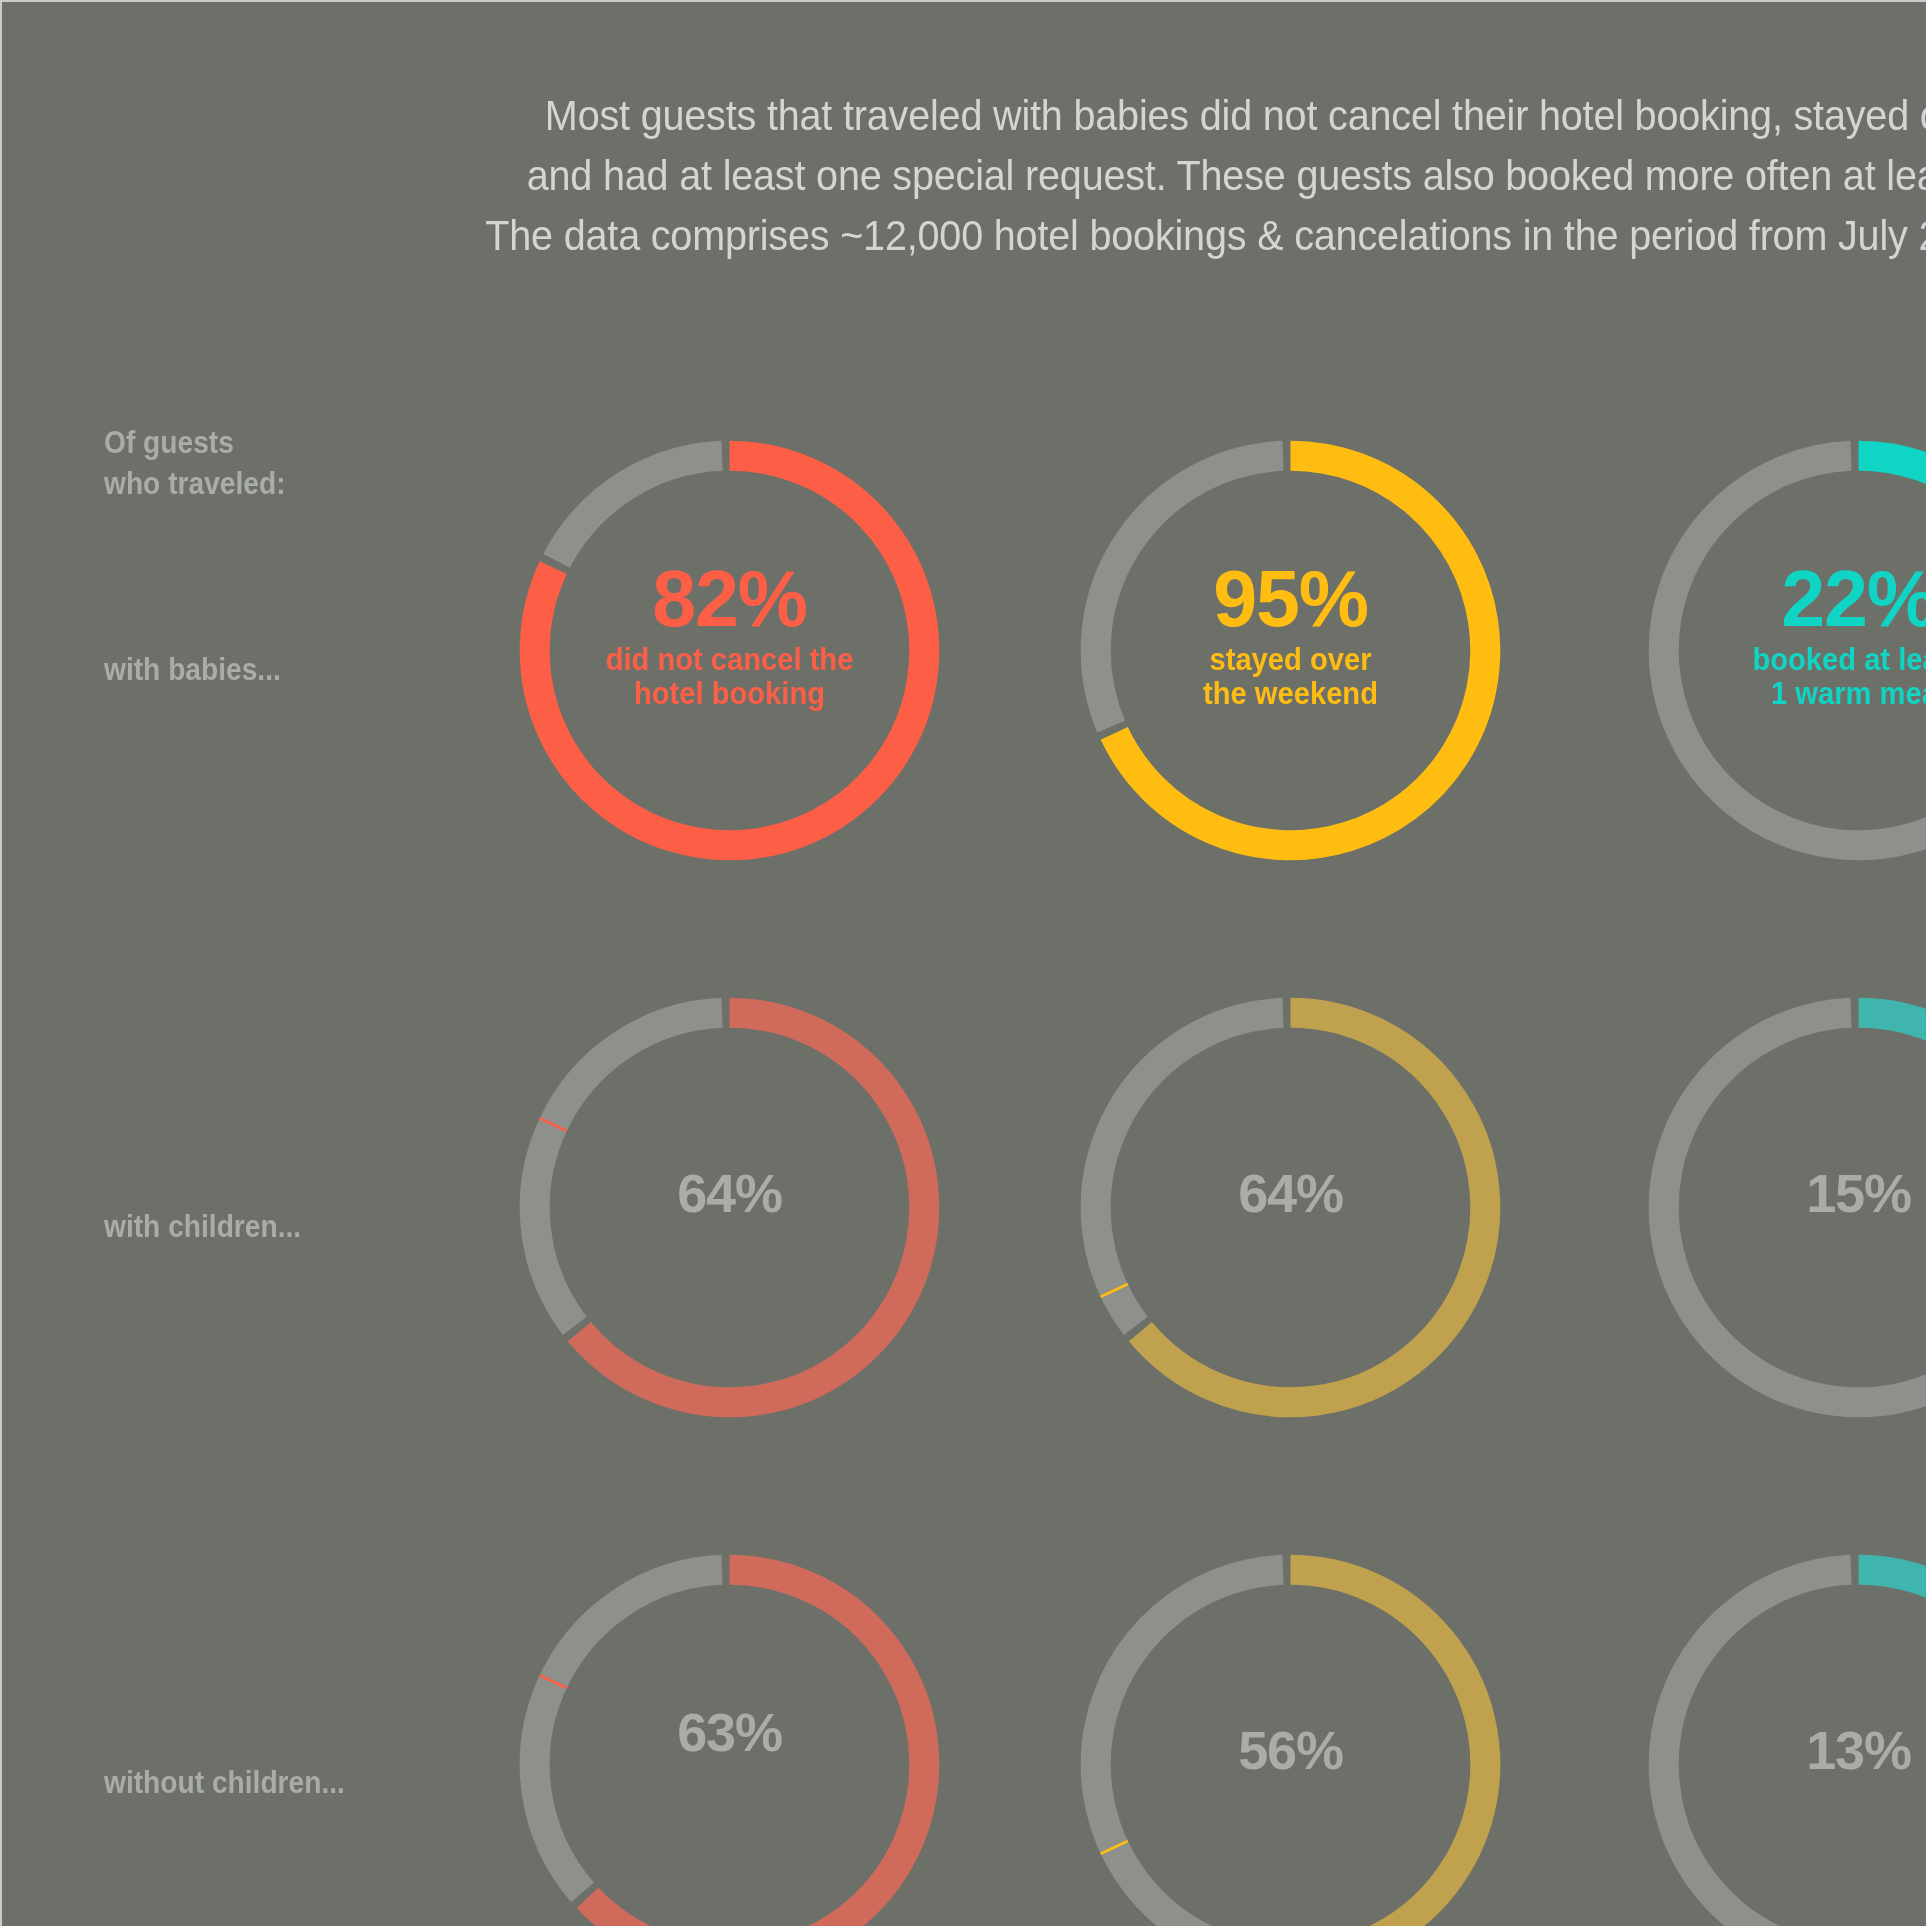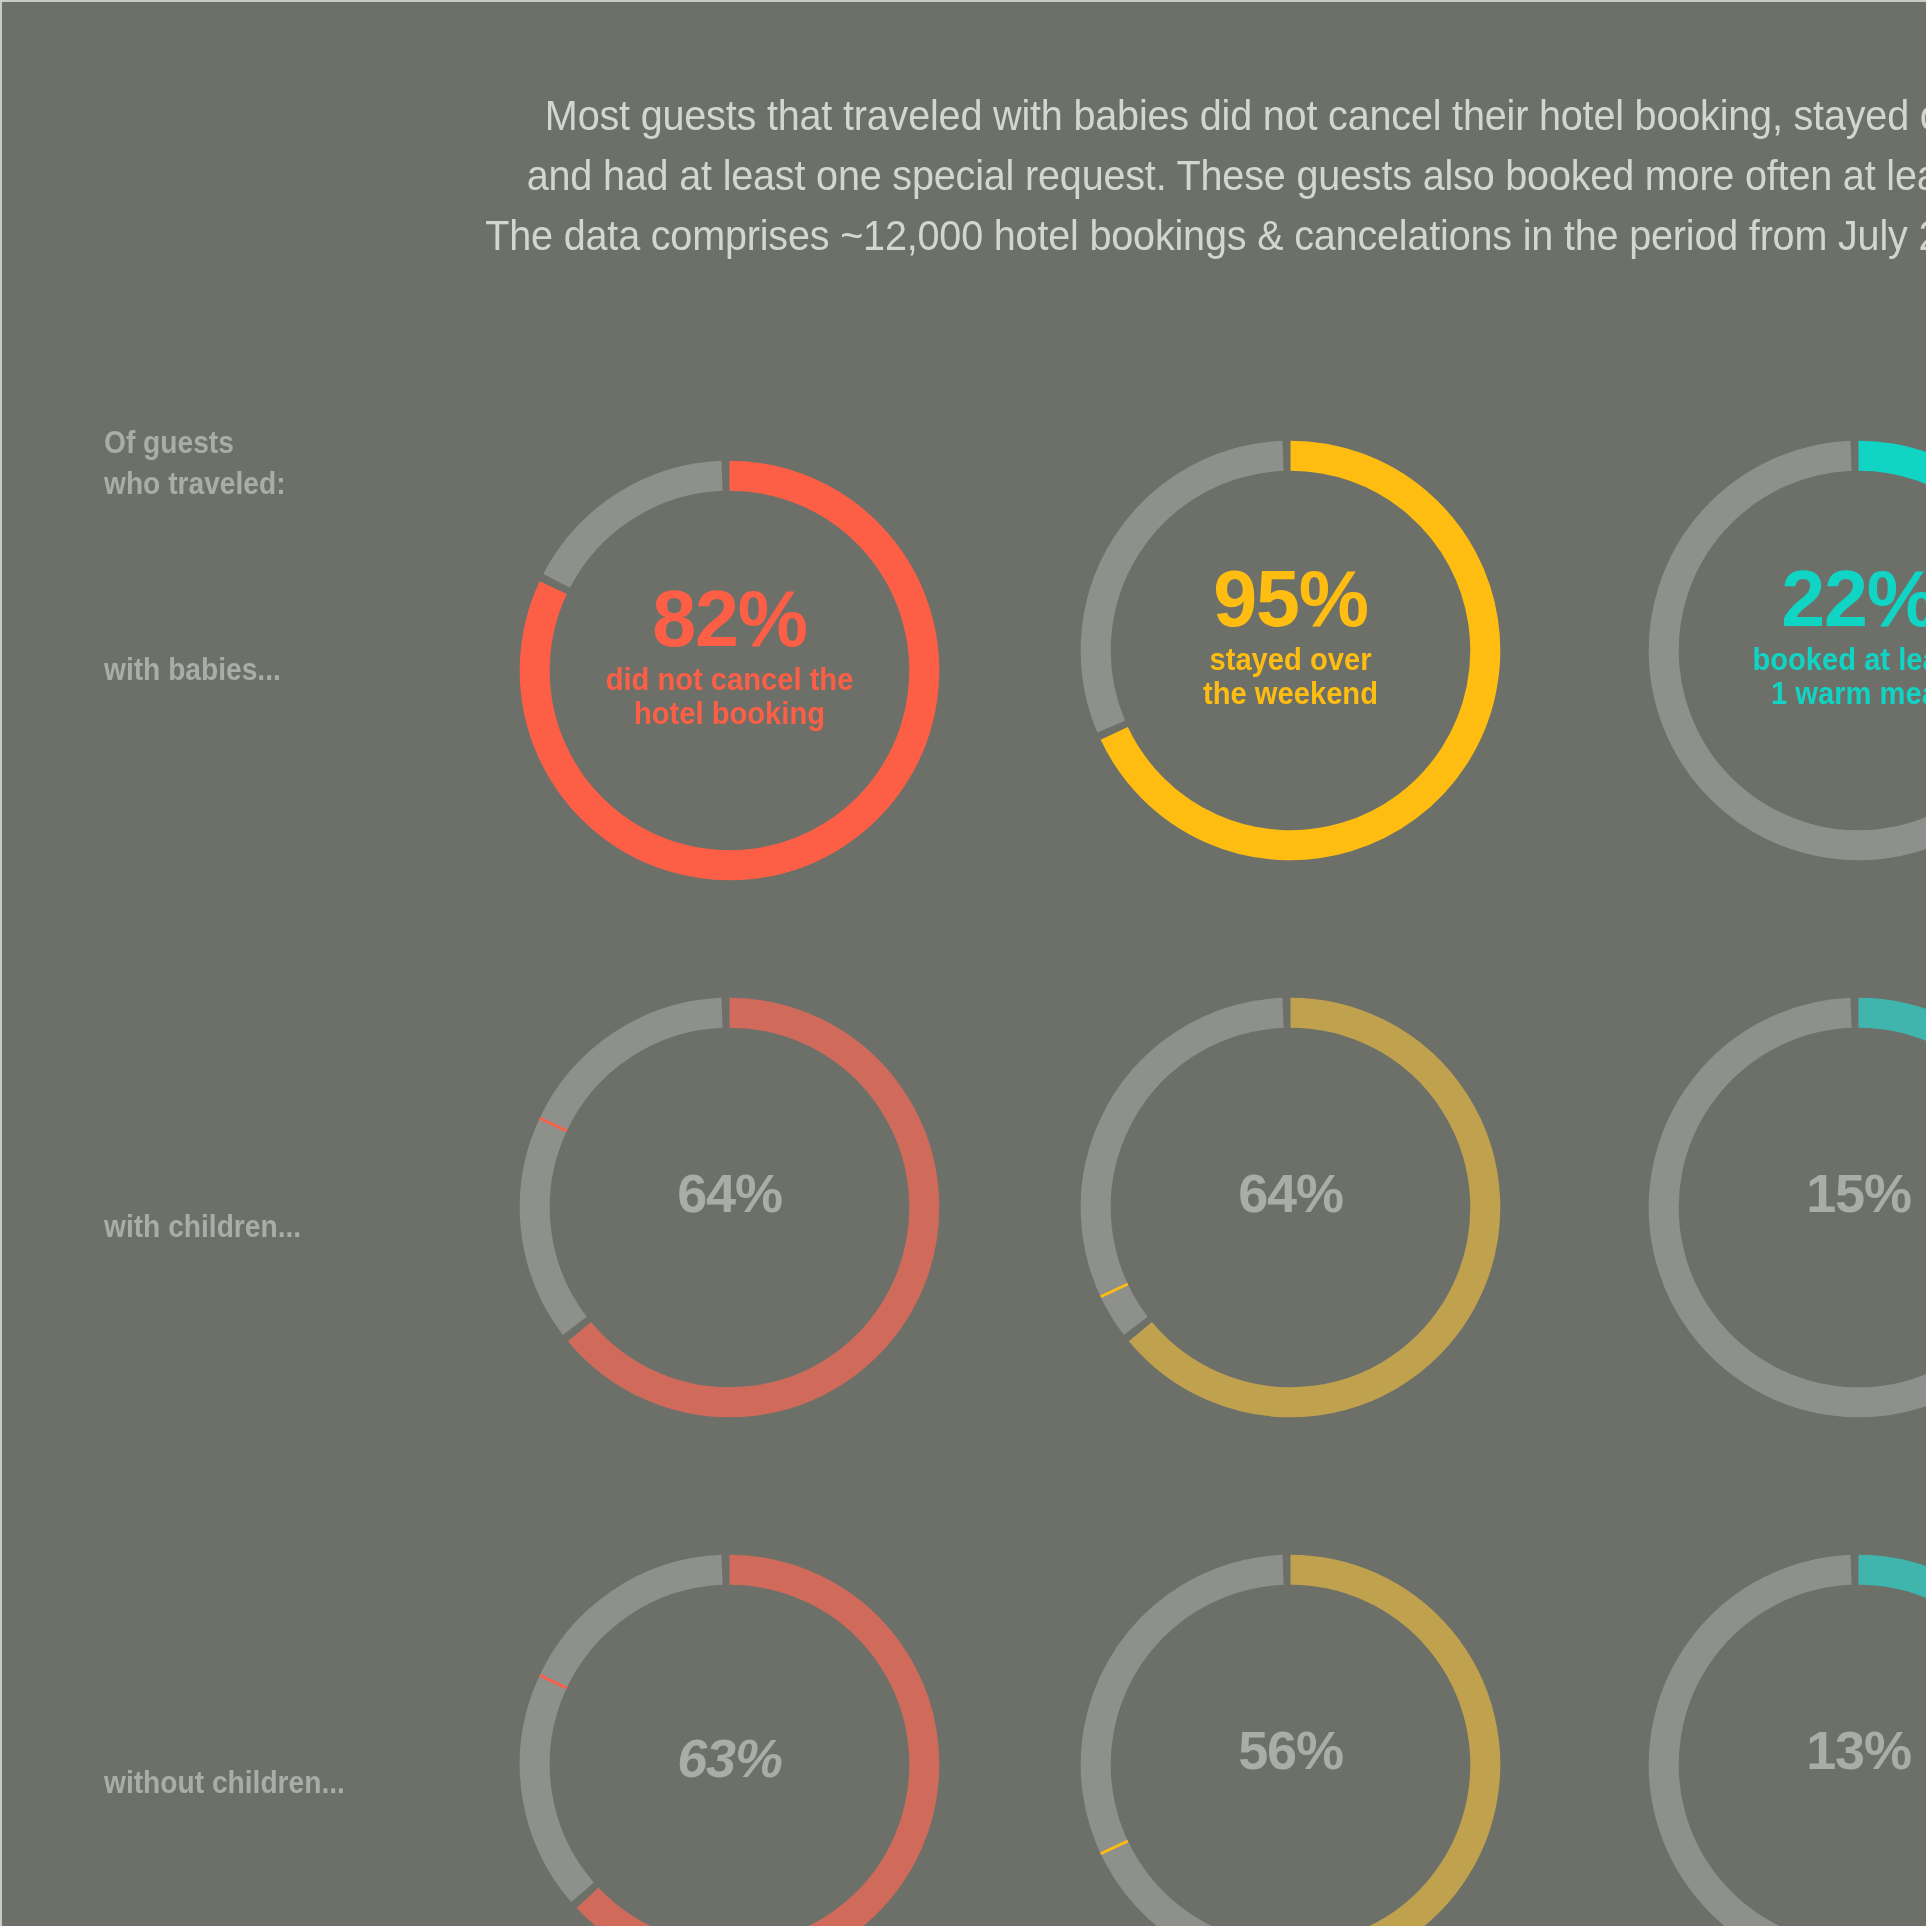--- a/index.html
+++ b/index.html
@@ -91,21 +91,21 @@
 The data comprises ~12,000 hotel bookings &amp; cancelations in the period from July 2015 to August 2017.</div>
 
   <div class="colhdr">Of guests
 who traveled:</div>
 
   <div class="rowlabel r1">with babies...</div>
   <div class="rowlabel r2">with children...</div>
   <div class="rowlabel r3">without children...</div>
 
   <div class="grid" id="grid">
-      <div class="cell" style="left: 510px; top: 451px; width: 435px; height: 435px; text-decoration: underline;">
+      <div class="cell" style="left: 510px; top: 431px; width: 435px; height: 435px; text-decoration: underline;">
         <svg class="ring" width="435" height="435" viewBox="0 0 1130 1130">
           <path d="M 115.76541512098083 332.13890889937136 A 506 506 0 0 1 545.5757686017147 59.37296429622569" fill="none" stroke="#8e908c" stroke-width="78" stroke-linecap="butt"></path>
           <path d="M 565 59 A 506 506 0 1 1 107.15751145219406 349.55567846807344" fill="none" stroke="#fc5f46" stroke-width="78" stroke-linecap="butt"></path>
         </svg>
         <div class="ctr" style="top: 127px;">
           <div class="pct" style="color: rgb(252, 95, 70);">82%</div>
           <div class="lbl" style="color: rgb(252, 95, 70); white-space: pre-line;">did not cancel the
 hotel booking</div>
         </div>
       </div>
@@ -160,21 +160,21 @@
         <div class="ctr" style="top: 177px;">
           <div class="pct small" style="color: rgb(169, 172, 167);">15%</div>
         </div>
       </div>
       <div class="cell" style="left: 510px; top: 1545px; width: 435px; height: 435px;">
         <svg class="ring" width="435" height="435" viewBox="0 0 1130 1130">
           <path d="M 183.11695240727738 896.9658686691967 A 506 506 0 0 1 545.5757686017147 59.37296429622569" fill="none" stroke="#8e908c" stroke-width="78" stroke-linecap="butt"></path>
           <path d="M 565 59 A 506 506 0 1 1 196.14187452476568 911.3808355999164" fill="none" stroke="#d06b5c" stroke-width="78" stroke-linecap="butt"></path>
           <line x1="142.4457664983688" y1="366.1610708391113" x2="71.86925640601925" y2="332.9502860970356" stroke="#fc5f46" stroke-width="7"></line>
         </svg>
-        <div class="ctr" style="top: 185px; font-style: italic;">
+        <div class="ctr" style="top: 159px;">
           <div class="pct small" style="color: rgb(169, 172, 167);">63%</div>
         </div>
       </div>
       <div class="cell" style="left: 1071px; top: 1545px; width: 435px; height: 435px;">
         <svg class="ring" width="435" height="435" viewBox="0 0 1130 1130">
           <path d="M 360.8060800456908 1027.9695919320116 A 506 506 0 0 1 545.5757686017147 59.37296429622569" fill="none" stroke="#8e908c" stroke-width="78" stroke-linecap="butt"></path>
           <path d="M 565 59 A 506 506 0 1 1 378.72897634155305 1035.4669018594552" fill="none" stroke="#c0a14e" stroke-width="78" stroke-linecap="butt"></path>
           <line x1="142.44576649836887" y1="763.8389291608888" x2="71.8692564060193" y2="797.0497139029645" stroke="#ffbd11" stroke-width="7"></line>
         </svg>
         <div class="ctr" style="top: 177px;">

